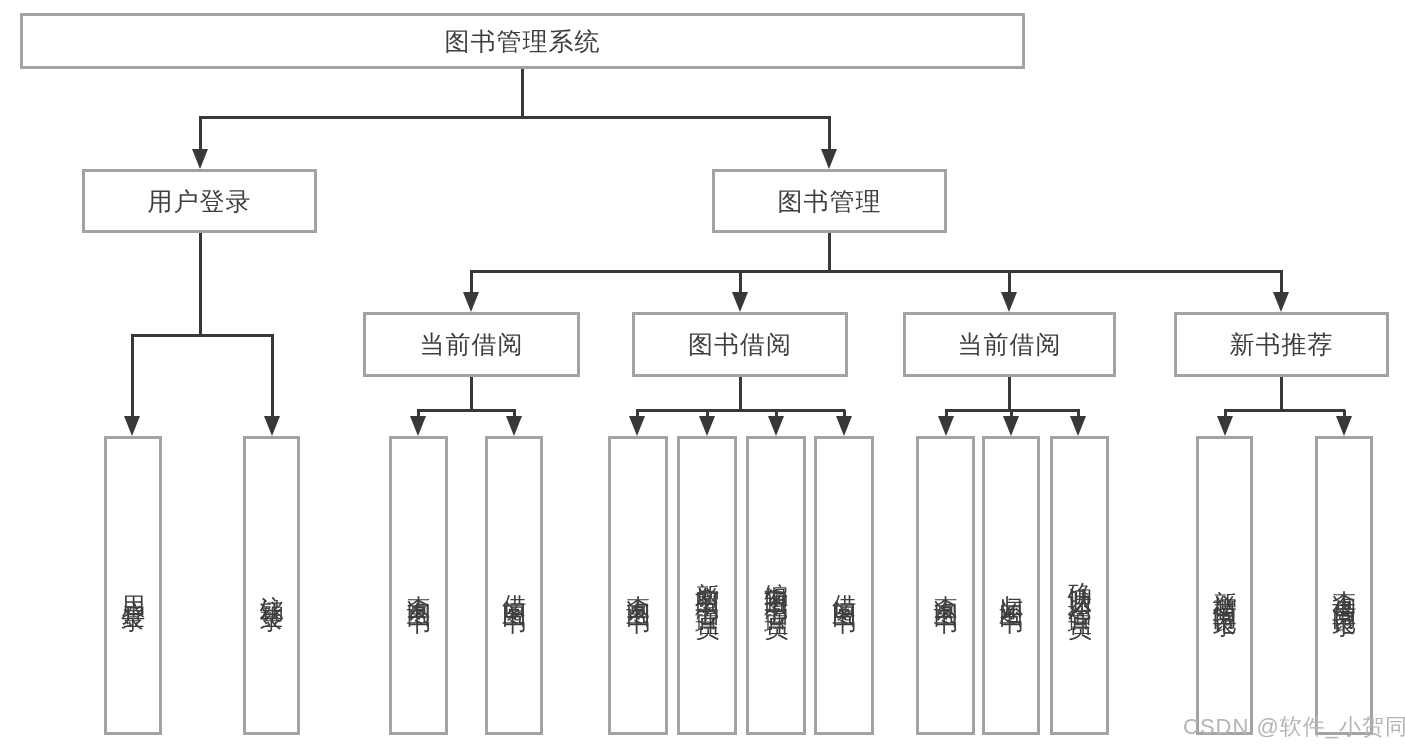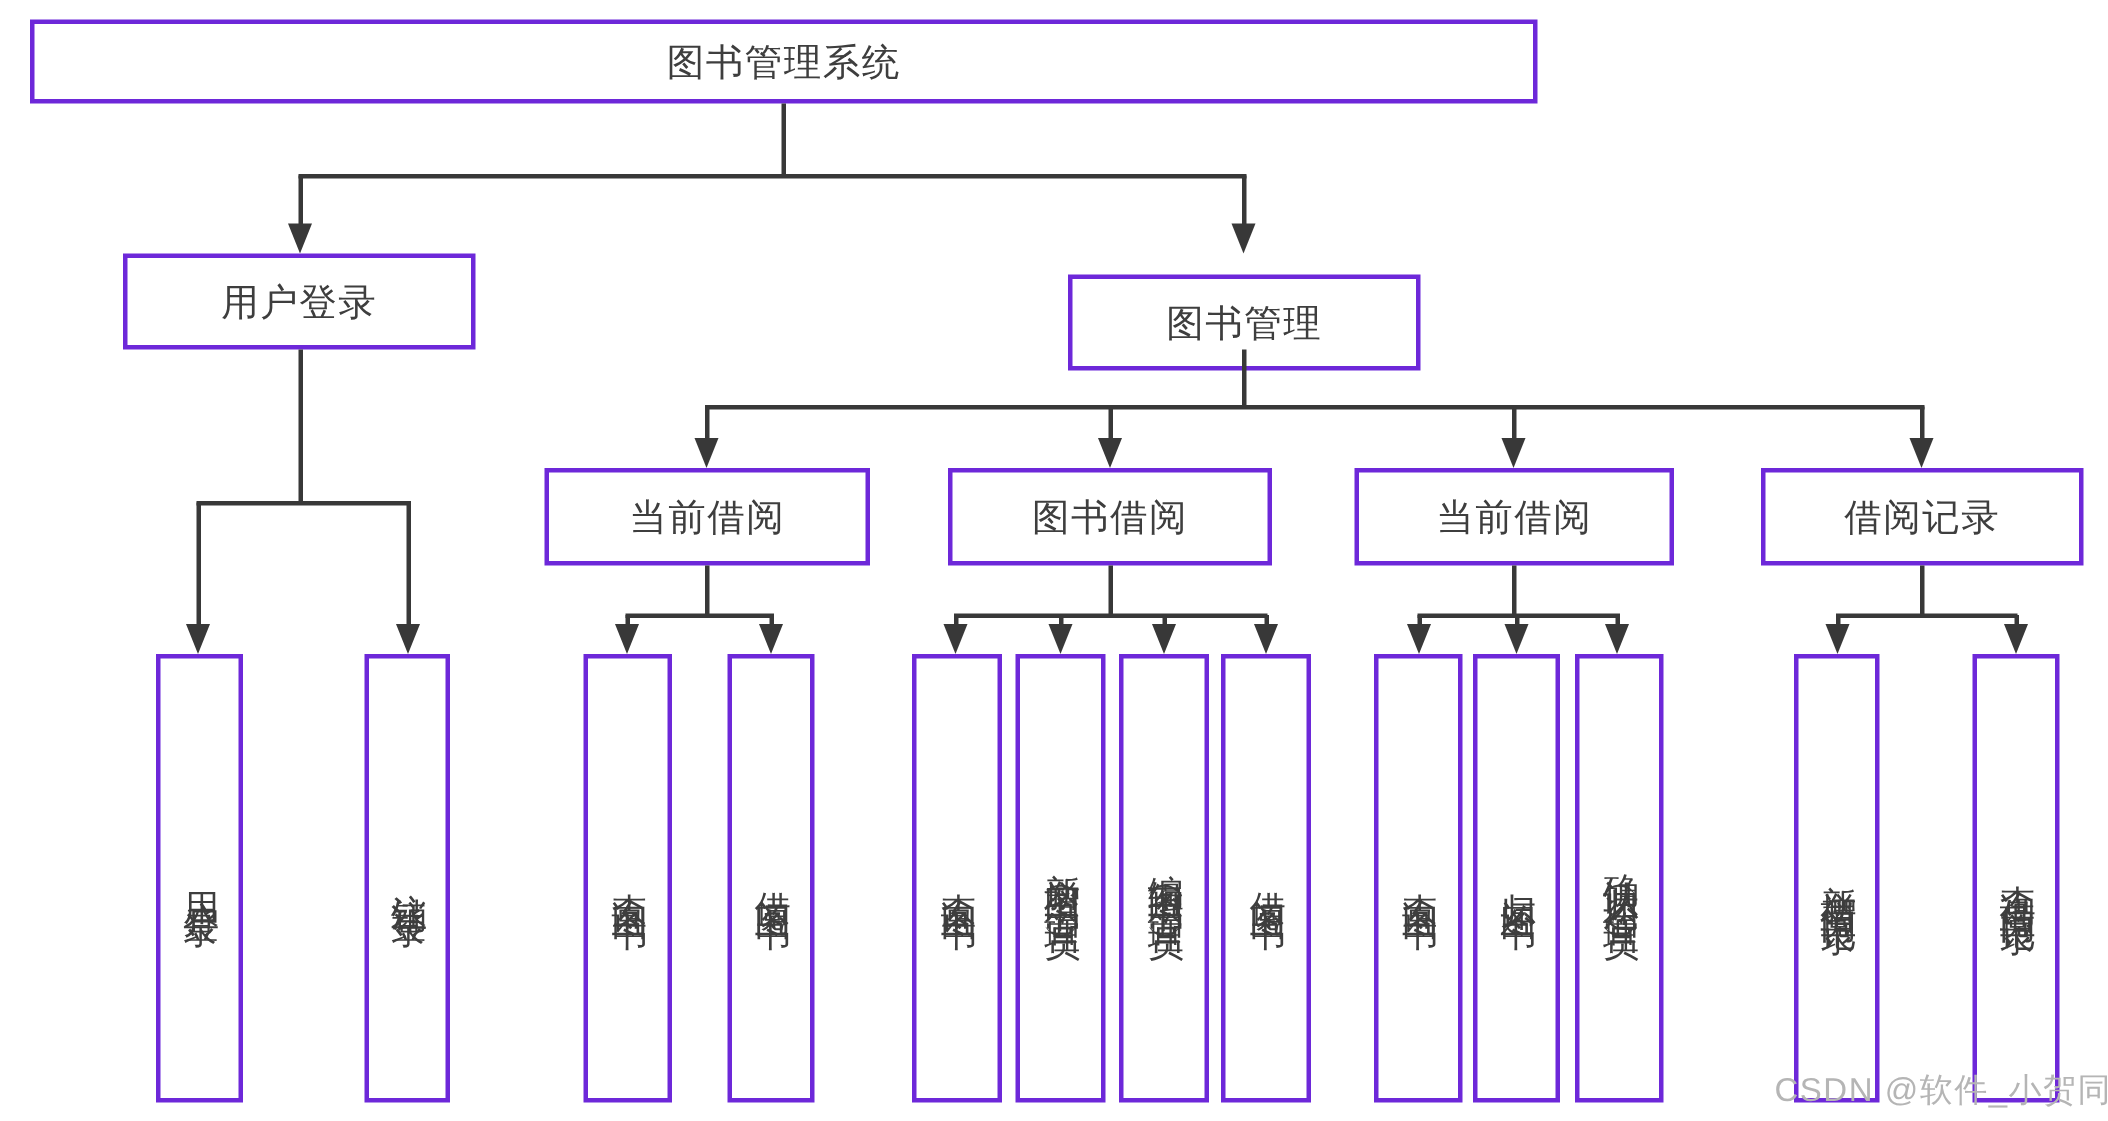--- a/index.html
+++ b/index.html
@@ -1,21 +1,21 @@
 <!DOCTYPE html>
 <html><head>
 <meta charset="utf-8">
 <style>
   html,body{margin:0;padding:0;background:#fff;}
   #canvas{
     position:relative;width:1405px;height:747px;background:#ffffff;overflow:hidden;
     font-family:"Liberation Sans","DejaVu Sans",sans-serif;
   }
   .box{
-    position:absolute;box-sizing:border-box;border:3px solid #6d28d9;background:#fff;
+    position:absolute;box-sizing:border-box;border:3px solid #a3a3a3;background:#fff;
     display:flex;align-items:center;justify-content:center;color:#3e3e3e;
   }
   .hlabel{font-size:25px;letter-spacing:1px;white-space:nowrap;}
   .vtext{
     writing-mode:vertical-rl;text-orientation:mixed;font-size:24px;
     letter-spacing:5px;line-height:1.1;color:#3e3e3e;
   }
   .v{position:absolute;width:3px;background:#383838;}
   .h{position:absolute;height:3px;background:#383838;}
   .ah{position:absolute;width:0;height:0;border-left:8px solid transparent;
@@ -34,21 +34,21 @@
   <i class="v" style="left:521px;top:69px;height:48px;"></i>
   <i class="h" style="left:199px;top:116px;width:632px;"></i>
   <i class="v" style="left:199px;top:117px;height:33px;"></i>
   <i class="ah" style="left:192px;top:149px;"></i>
   <i class="v" style="left:828px;top:117px;height:33px;"></i>
   <i class="ah" style="left:821px;top:149px;"></i>
 
   <div class="box" style="left:82px;top:169px;width:235px;height:64px;">
     <span class="hlabel">用户登录</span>
   </div>
-  <div class="box" style="left:712px;top:169px;width:235px;height:64px;margin-top:14px;">
+  <div class="box" style="left:712px;top:169px;width:235px;height:64px;">
     <span class="hlabel">图书管理</span>
   </div>
 
   <i class="v" style="left:199px;top:233px;height:102px;"></i>
   <i class="h" style="left:131px;top:334px;width:143px;"></i>
   <i class="v" style="left:131px;top:335px;height:82px;"></i>
   <i class="ah" style="left:124px;top:416px;"></i>
   <i class="v" style="left:271px;top:335px;height:82px;"></i>
   <i class="ah" style="left:264px;top:416px;"></i>
 
@@ -66,21 +66,21 @@
   <div class="box" style="left:363px;top:312px;width:217px;height:65px;">
     <span class="hlabel">当前借阅</span>
   </div>
   <div class="box" style="left:632px;top:312px;width:216px;height:65px;">
     <span class="hlabel">图书借阅</span>
   </div>
   <div class="box" style="left:903px;top:312px;width:213px;height:65px;">
     <span class="hlabel">当前借阅</span>
   </div>
   <div class="box" style="left:1174px;top:312px;width:215px;height:65px;">
-    <span class="hlabel">借阅记录</span>
+    <span class="hlabel">新书推荐</span>
   </div>
 
   <i class="v" style="left:470px;top:377px;height:33px;"></i>
   <i class="h" style="left:417px;top:409px;width:99px;"></i>
   <i class="v" style="left:417px;top:410px;height:7px;"></i>
   <i class="ah" style="left:410px;top:416px;"></i>
   <i class="v" style="left:513px;top:410px;height:7px;"></i>
   <i class="ah" style="left:506px;top:416px;"></i>
 
   <i class="v" style="left:739px;top:377px;height:33px;"></i>

